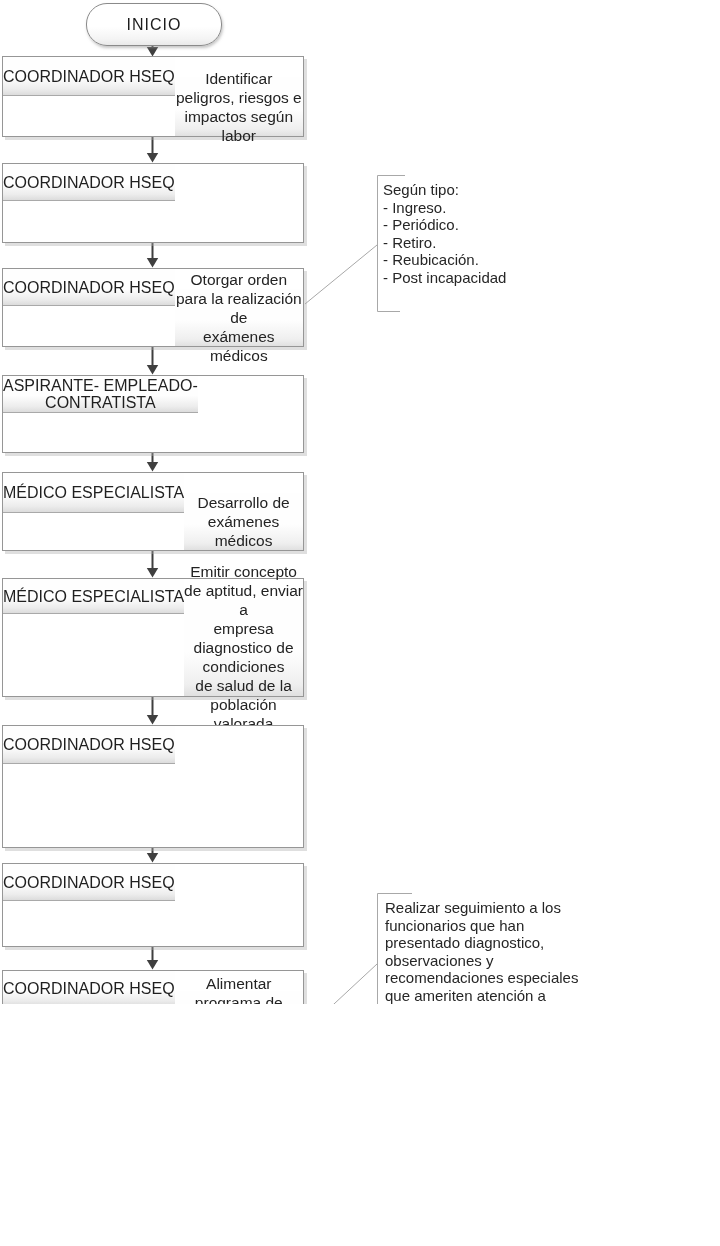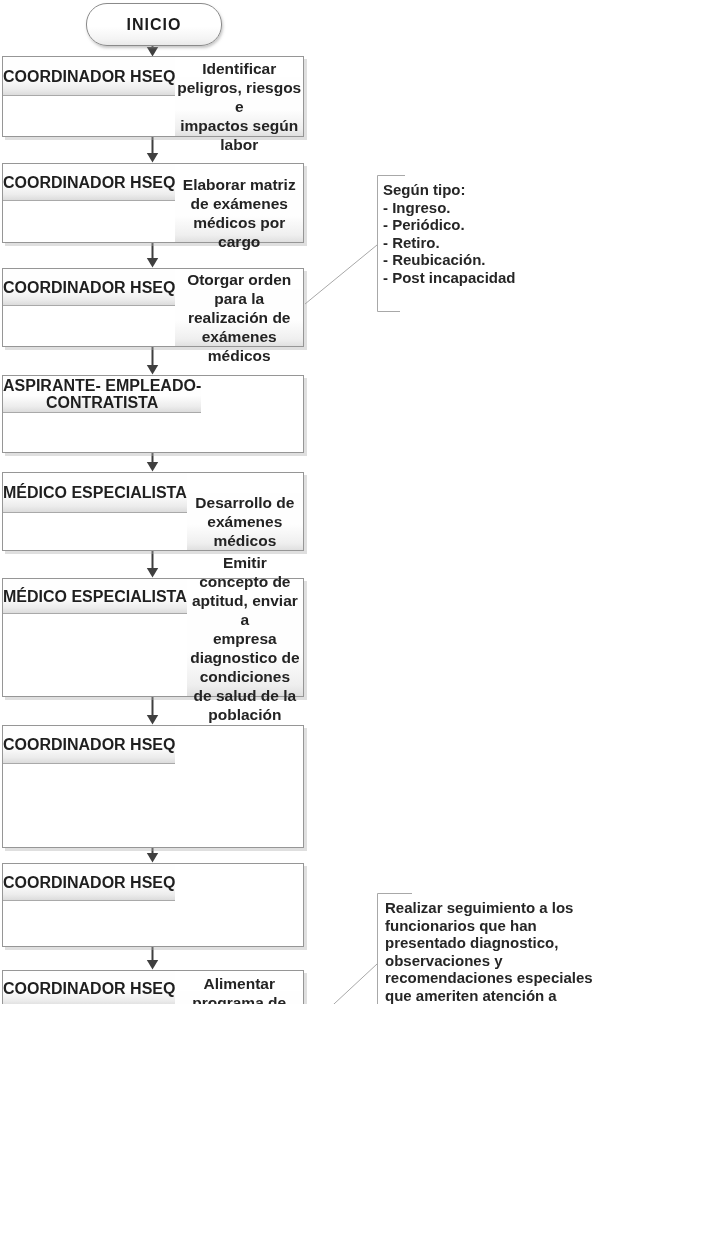--- a/index.html
+++ b/index.html
@@ -1,18 +1,18 @@
 <!DOCTYPE html>
 <html><head>
 <meta charset="utf-8">
 <style>
   html,body{margin:0;padding:0;background:#ffffff;}
   .canvas{
     position:relative;width:720px;height:1004px;background:#ffffff;overflow:hidden;
-    font-family:"Liberation Sans",sans-serif;color:#222222;font-weight:bold;
+    font-family:"Liberation Sans",sans-serif;color:#222222;
   }
   .connector-layer{position:absolute;left:0;top:0;width:720px;height:1246px;}
   
   .terminator{
     position:absolute;display:flex;align-items:center;justify-content:center;
     border:1px solid #8a8a8a;border-radius:21px;
     background:linear-gradient(180deg,#ffffff 55%,#f4f4f4 85%,#e9e9e9 100%);
     box-shadow:1px 2px 3px rgba(150,150,150,.55);
     font-size:16px;letter-spacing:1px;color:#1c1c1c;
   }
@@ -105,22 +105,20 @@
   </div>
 
   <div class="step" style="top:56px;height:81px">
     <div class="step-header" style="height:39px">COORDINADOR HSEQ</div>
     <div class="step-body">Identificar peligros, riesgos e
 impactos  según labor</div>
   </div>
 
   <div class="step" style="top:163px;height:80px">
     <div class="step-header" style="height:37px">COORDINADOR HSEQ</div>
-    <div class="step-body">Elaborar matriz de exámenes
-médicos  por cargo</div>
   </div>
 
   <div class="step" style="top:268px;height:79px">
     <div class="step-header" style="height:37px">COORDINADOR HSEQ</div>
     <div class="step-body">Otorgar orden para la realización de
 exámenes médicos</div>
   </div>
 
   <div class="step" style="top:375px;height:78px">
     <div class="step-header" style="height:37px">ASPIRANTE- EMPLEADO-

